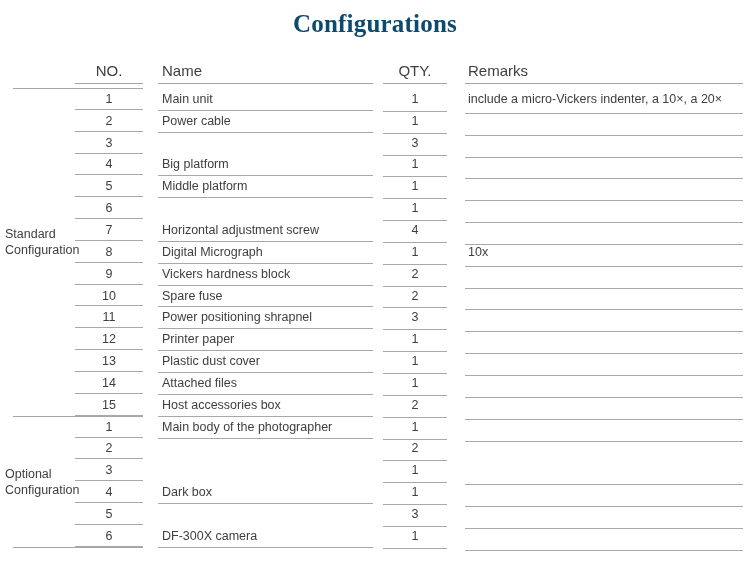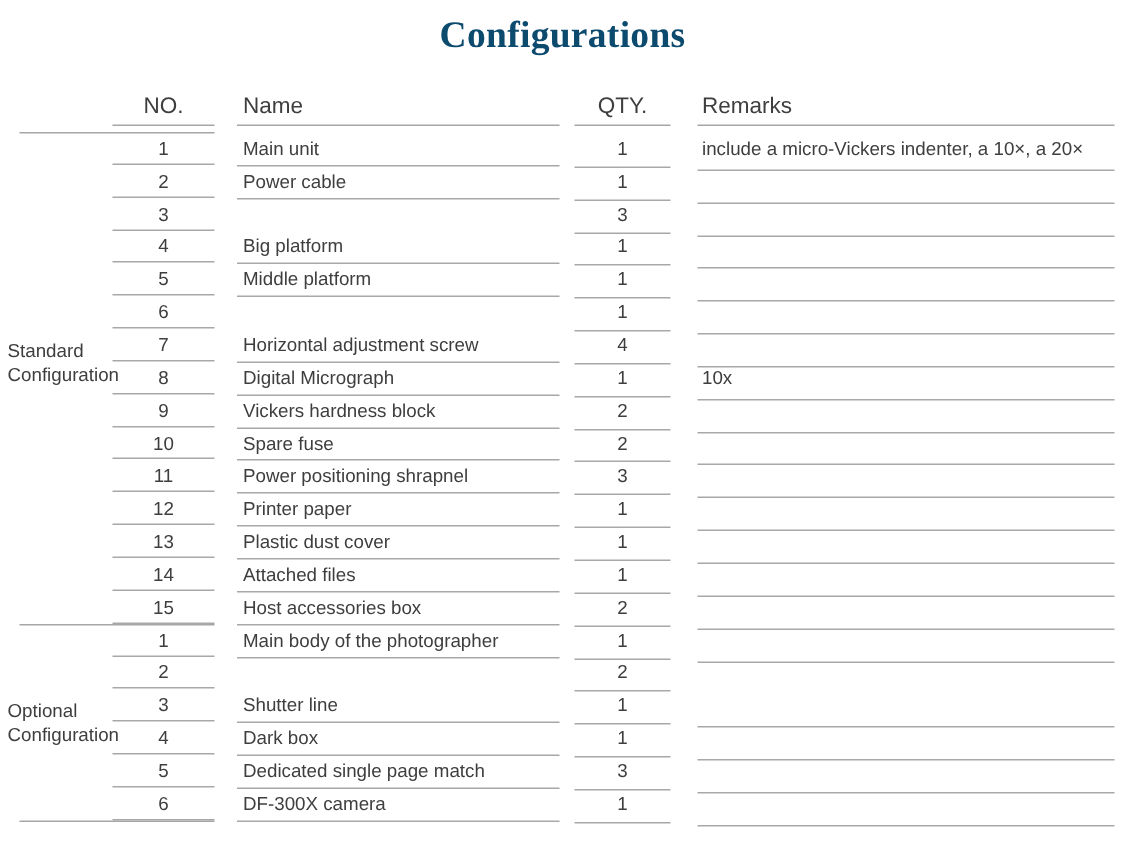--- a/index.html
+++ b/index.html
@@ -320,23 +320,20 @@
           <span class="txt">2</span>
         </div>
       <div class="cell c-qty">
           <span class="txt">2</span>
         </div>
     </div>
       <div class="row">
       <div class="cell c-no">
           <span class="txt">3</span>
         </div>
-      <div class="cell c-name">
-          <span class="txt">Shutter line</span>
-        </div>
       <div class="cell c-qty">
           <span class="txt">1</span>
         </div>
       <div class="cell c-rem">
           <span class="txt"></span>
         </div>
     </div>
       <div class="row">
       <div class="cell c-no">
           <span class="txt">4</span>
@@ -348,23 +345,20 @@
           <span class="txt">1</span>
         </div>
       <div class="cell c-rem">
           <span class="txt"></span>
         </div>
     </div>
       <div class="row">
       <div class="cell c-no">
           <span class="txt">5</span>
         </div>
-      <div class="cell c-name">
-          <span class="txt">Dedicated single page match</span>
-        </div>
       <div class="cell c-qty">
           <span class="txt">3</span>
         </div>
       <div class="cell c-rem">
           <span class="txt"></span>
         </div>
     </div>
       <div class="row">
       <div class="cell c-no">
           <span class="txt">6</span>

